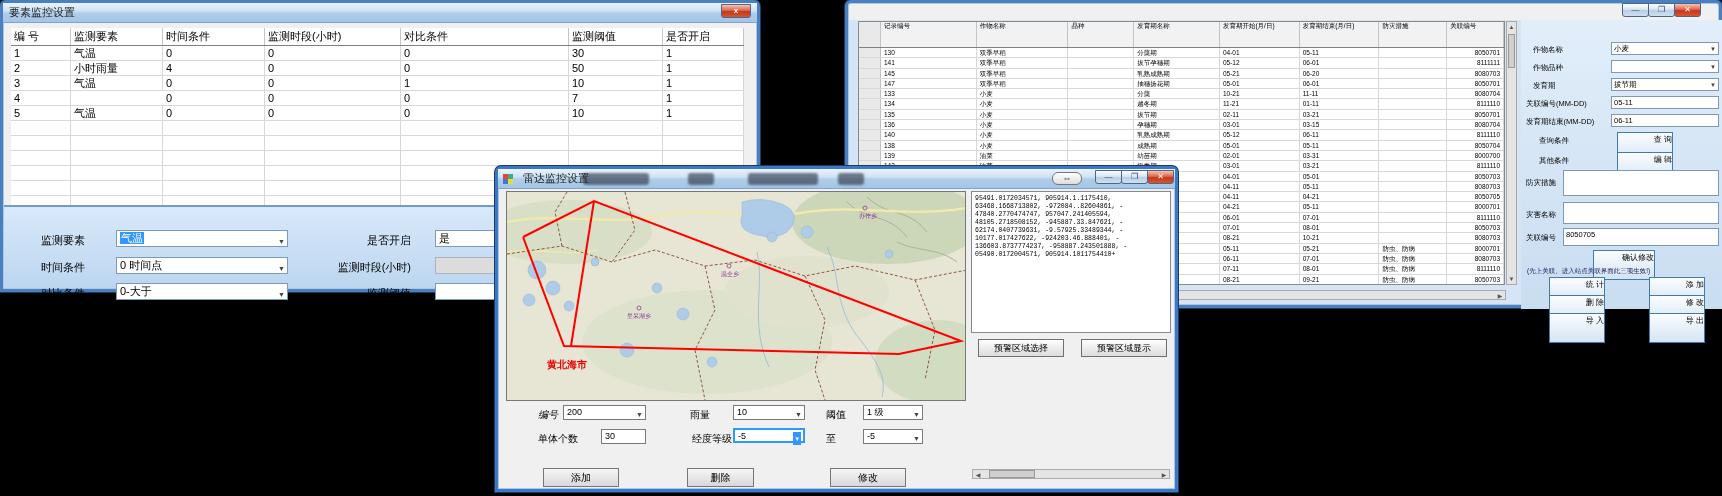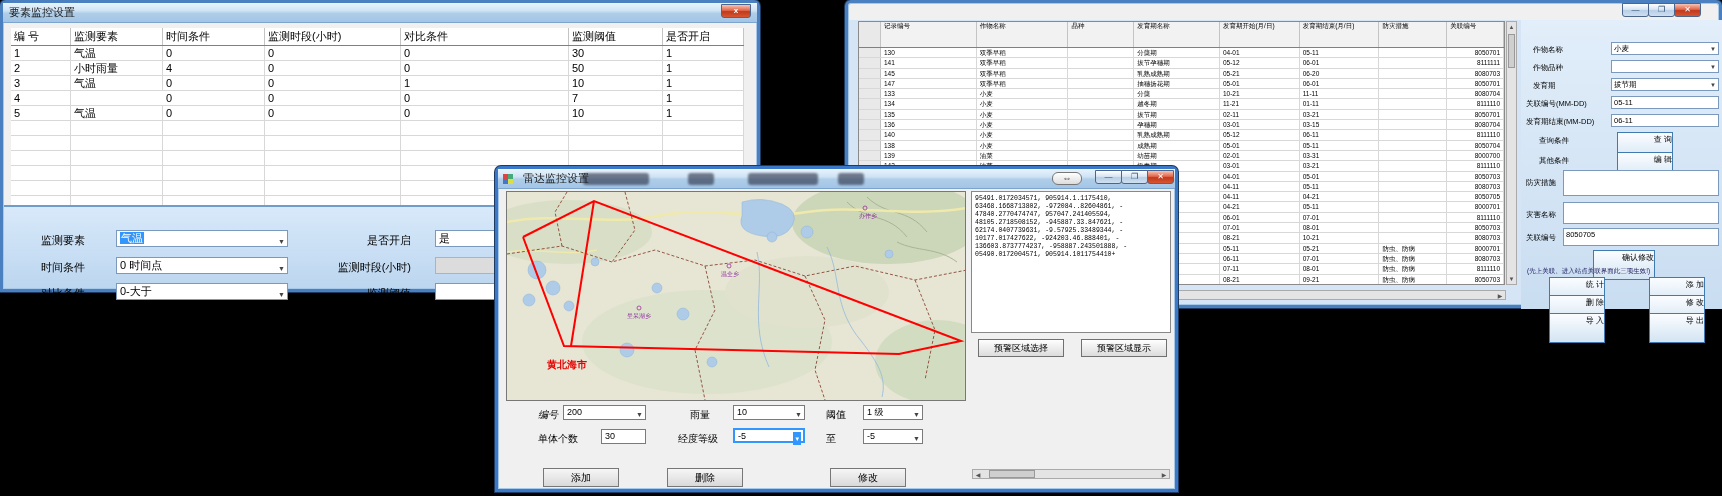--- a/index.html
+++ b/index.html
@@ -677,27 +677,27 @@
     </div>
     <span class="mini-label" style="left:328px;top:239px;">阈值</span>
     <div class="mini-combo" style="left:365px;top:236px;width:60px;">
       <span>1 级</span>
       <span class="arrow">▼</span>
     </div>
     <span class="mini-label" style="left:40px;top:263px;">单体个数</span>
     <div class="mini-combo" style="left:103px;top:260px;width:45px;">
       <span>30</span>
     </div>
-    <span class="mini-label" style="left:180px;top:263px;">经度等级</span>
+    <span class="mini-label" style="left:194px;top:263px;">经度等级</span>
     <div class="mini-combo hl" style="left:235px;top:259px;width:72px;">
       <span>-5</span>
       <span class="arrow" style="background:#3197ff;color:#fff;padding:0 2px;">▾</span>
     </div>
     <span class="mini-label" style="left:328px;top:263px;">至</span>
     <div class="mini-combo" style="left:365px;top:260px;width:60px;">
       <span>-5</span>
       <span class="arrow">▼</span>
     </div>
     <div class="dlg-btn" style="left:45px;top:299px;width:76px;">添加</div>
-    <div class="dlg-btn" style="left:169px;top:299px;width:76px;">删除</div>
+    <div class="dlg-btn" style="left:189px;top:299px;width:67px;">删除</div>
     <div class="dlg-btn" style="left:332px;top:299px;width:76px;">修改</div>
   </section>
 </div>
 
 </body></html>

